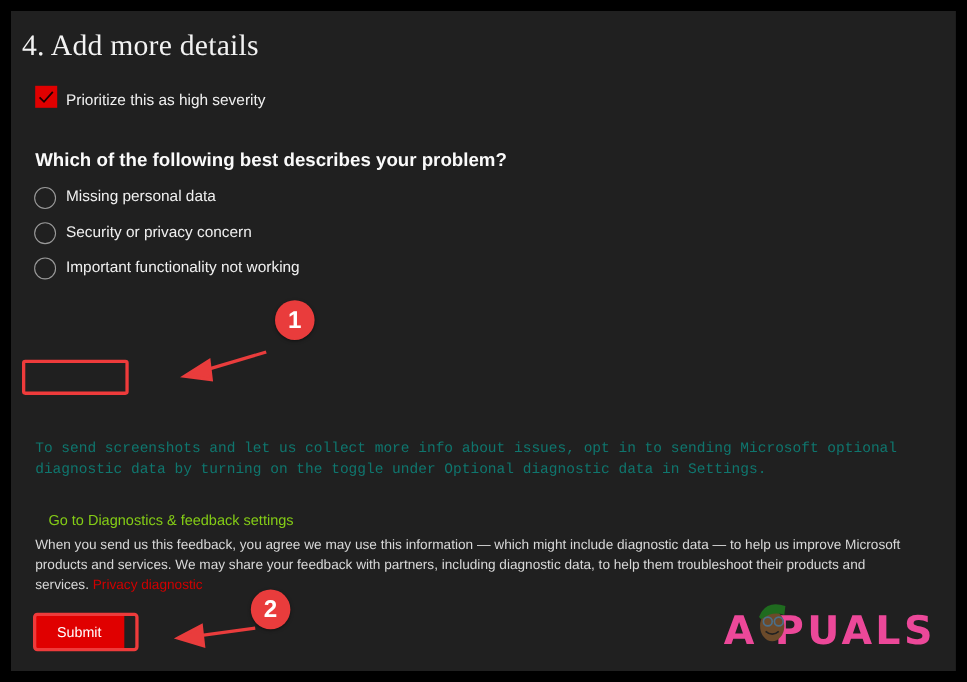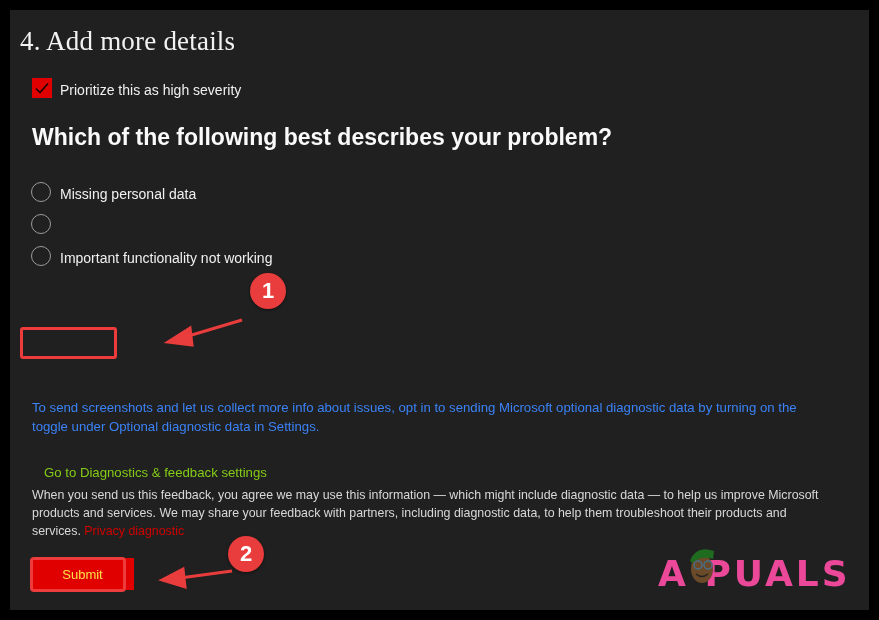--- a/index.html
+++ b/index.html
@@ -13,41 +13,41 @@
       position: absolute; left: 20px; top: 26px;
       font-size: 27px; font-weight: 300; color: #f2f2f2; letter-spacing: 0.2px; font-family: Liberation Serif, serif;
     }
     .checkbox-row { position: absolute; left: 32px; top: 78px; display: flex; align-items: flex-end; }
     .checkbox {
       width: 20px; height: 20px; background: #e00000; display: flex; align-items: center; justify-content: center;
     }
     .checkbox svg { width: 16px; height: 16px; }
     .checkbox-label { margin-left: 8px; font-size: 14px; color: #f0f0f0; }
     .question {
-      position: absolute; left: 32px; top: 124px; font-size: 23px; font-weight: bold; color: #fafafa;
+      position: absolute; left: 32px; top: 136px; font-size: 17px; font-weight: bold; color: #fafafa;
     }
     .radio-list { position: absolute; left: 31px; top: 170px; }
-    .radio-row { display: flex; align-items: flex-end; height: 32px; }
+    .radio-row { display: flex; align-items: flex-start; height: 32px; }
     .radio {
       width: 20px; height: 20px; border: 1.5px solid #9a9a9a; border-radius: 50%; background: transparent;
     }
     .radio-label { margin-left: 9px; font-size: 14px; color: #f0f0f0; white-space: nowrap; }
     .info {
-      position: absolute; left: 32px; top: 398px; width: 790px; font-size: 13.2px; line-height: 19px; color: #3b82f6;
+      position: absolute; left: 32px; top: 398px; width: 790px; font-size: 13.2px; line-height: 19px; color: #0f766e; font-family: Liberation Mono, monospace;
     }
     .link-diag {
       position: absolute; left: 44px; top: 465px; font-size: 13.2px; color: #84cc16; text-decoration: none;
     }
     .legal {
       position: absolute; left: 32px; top: 486px; width: 790px; font-size: 12.4px; line-height: 18px; color: #d8d8d8;
     }
     .legal .privacy { color: #d00000; }
     .submit {
-      position: absolute; left: 31px; top: 558px; width: 103px; height: 32px;
-      background: #e00000; border: none; color: #fde047; font-size: 13px;
+      position: absolute; left: 31px; top: 558px; width: 82px; height: 32px;
+      background: #e00000; border: none; color: #ffffff; font-size: 13px;
       font-family: "Liberation Sans", sans-serif;
     }
     
     .hl-other {
       position: absolute; left: 20px; top: 327px; width: 97px; height: 32px;
       border: 3px solid #ee3b3b; border-radius: 3px;
     }
     .hl-submit {
       position: absolute; left: 30px; top: 557px; width: 96px; height: 35px;
       border: 3px solid #ee3b3b; border-radius: 4px;
@@ -87,20 +87,21 @@
 
 <div class="question">Which of the following best describes your problem?</div>
 
 <div class="radio-list">
   <div class="radio-row">
     <div class="radio"></div>
     <span class="radio-label">Missing personal data</span>
   </div>
   <div class="radio-row">
     <div class="radio"></div>
+    <span class="radio-label">Security or privacy concern</span>
   </div>
   <div class="radio-row">
     <div class="radio"></div>
     <span class="radio-label">Important functionality not working</span>
   </div>
 </div>
 
 <div class="info">To send screenshots and let us collect more info about issues, opt in to sending Microsoft optional diagnostic data by turning on the toggle under Optional diagnostic data in Settings.</div>
 <a class="link-diag">Go to Diagnostics &amp; feedback settings</a>
 

